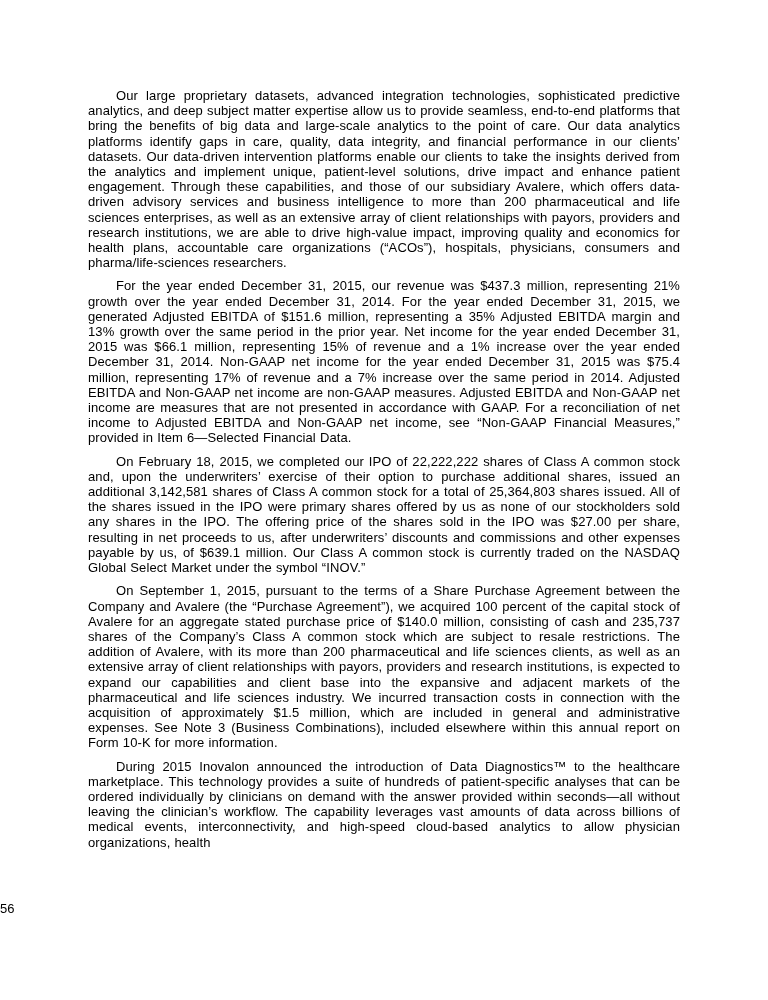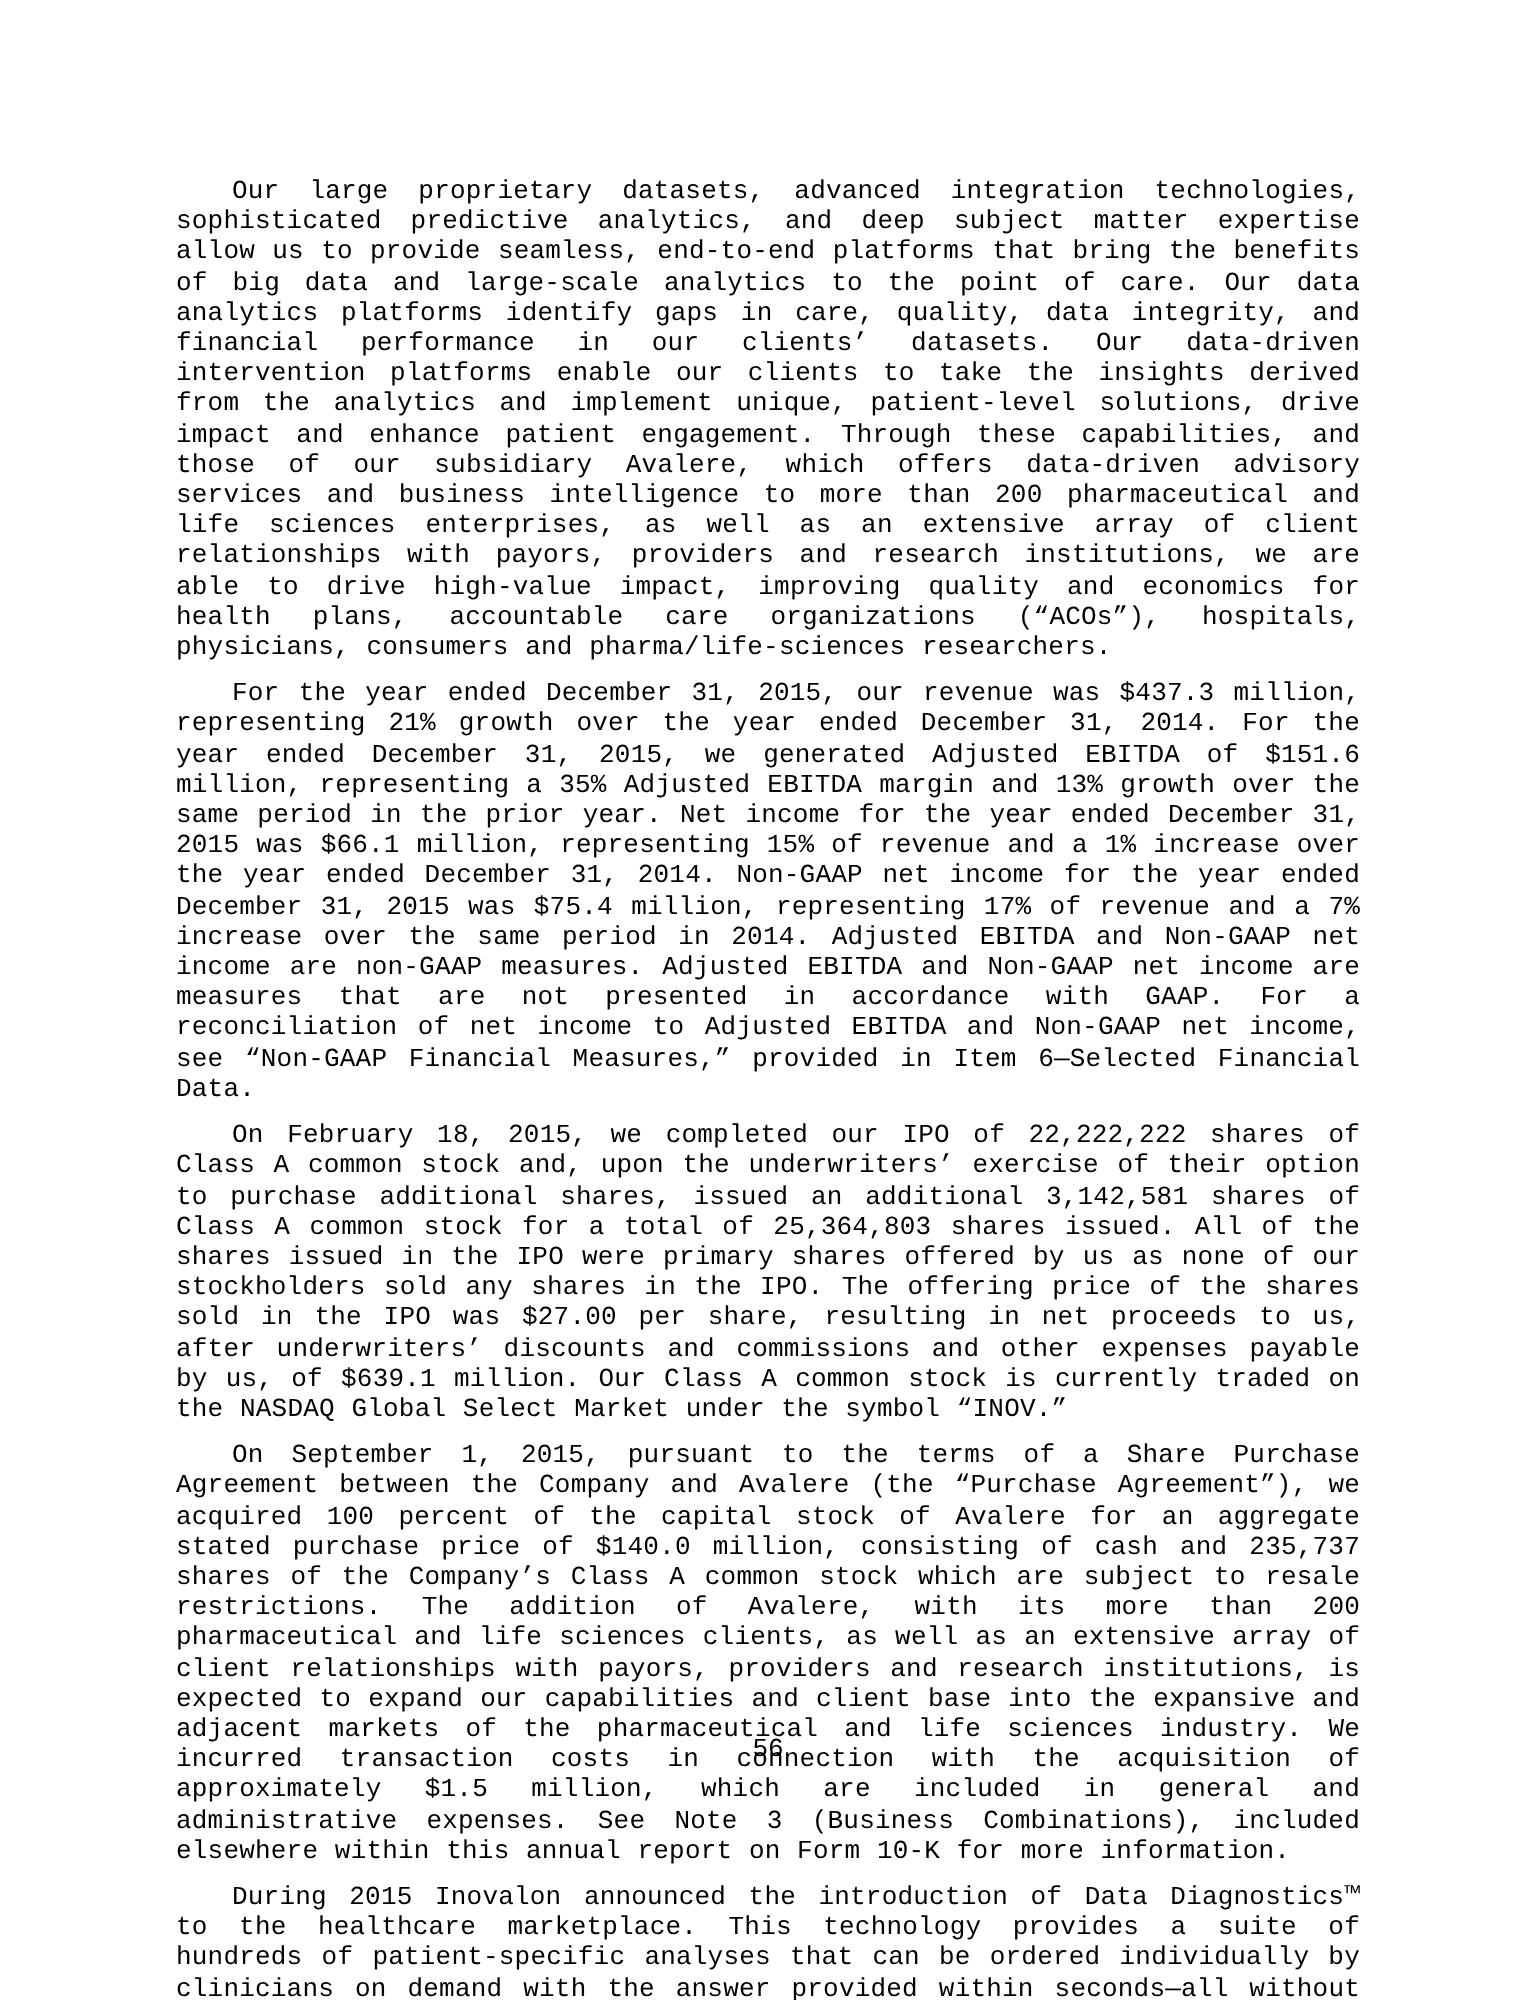--- a/index.html
+++ b/index.html
@@ -6,21 +6,21 @@
     margin: 0;
     padding: 0;
     background: #ffffff;
   }
   .page {
     position: relative;
     width: 768px;
     height: 1000px;
     background: #ffffff;
     color: #000000;
-    font-family: Liberation Mono, monospace;
+    font-family: Liberation Sans, sans-serif;
     box-sizing: border-box;
     overflow: hidden;
   }
   .text-block {
     position: absolute;
     left: 88px;
     top: 88px;
     width: 592px;
   }
   .para {
@@ -29,22 +29,22 @@
     line-height: 15.2px;
     text-align: justify;
     text-indent: 28px;
     letter-spacing: 0.1px;
     word-spacing: 0.4px;
   }
   .page-number {
     position: absolute;
     left: 0;
     right: 0;
-    top: 867px;
-    text-align: center;
+    top: 901px;
+    text-align: left;
     font-size: 13px;
     line-height: 15px;
   }
 </style>
 </head>
 <body>
 
 <div class="page">
   <div class="text-block">
     <p class="para">Our large proprietary datasets, advanced integration technologies, sophisticated predictive analytics, and deep subject matter expertise allow us to provide seamless, end-to-end platforms that bring the benefits of big data and large-scale analytics to the point of care. Our data analytics platforms identify gaps in care, quality, data integrity, and financial performance in our clients’ datasets. Our data-driven intervention platforms enable our clients to take the insights derived from the analytics and implement unique, patient-level solutions, drive impact and enhance patient engagement. Through these capabilities, and those of our subsidiary Avalere, which offers data-driven advisory services and business intelligence to more than 200 pharmaceutical and life sciences enterprises, as well as an extensive array of client relationships with payors, providers and research institutions, we are able to drive high-value impact, improving quality and economics for health plans, accountable care organizations (“ACOs”), hospitals, physicians, consumers and pharma/life-sciences researchers.</p>

